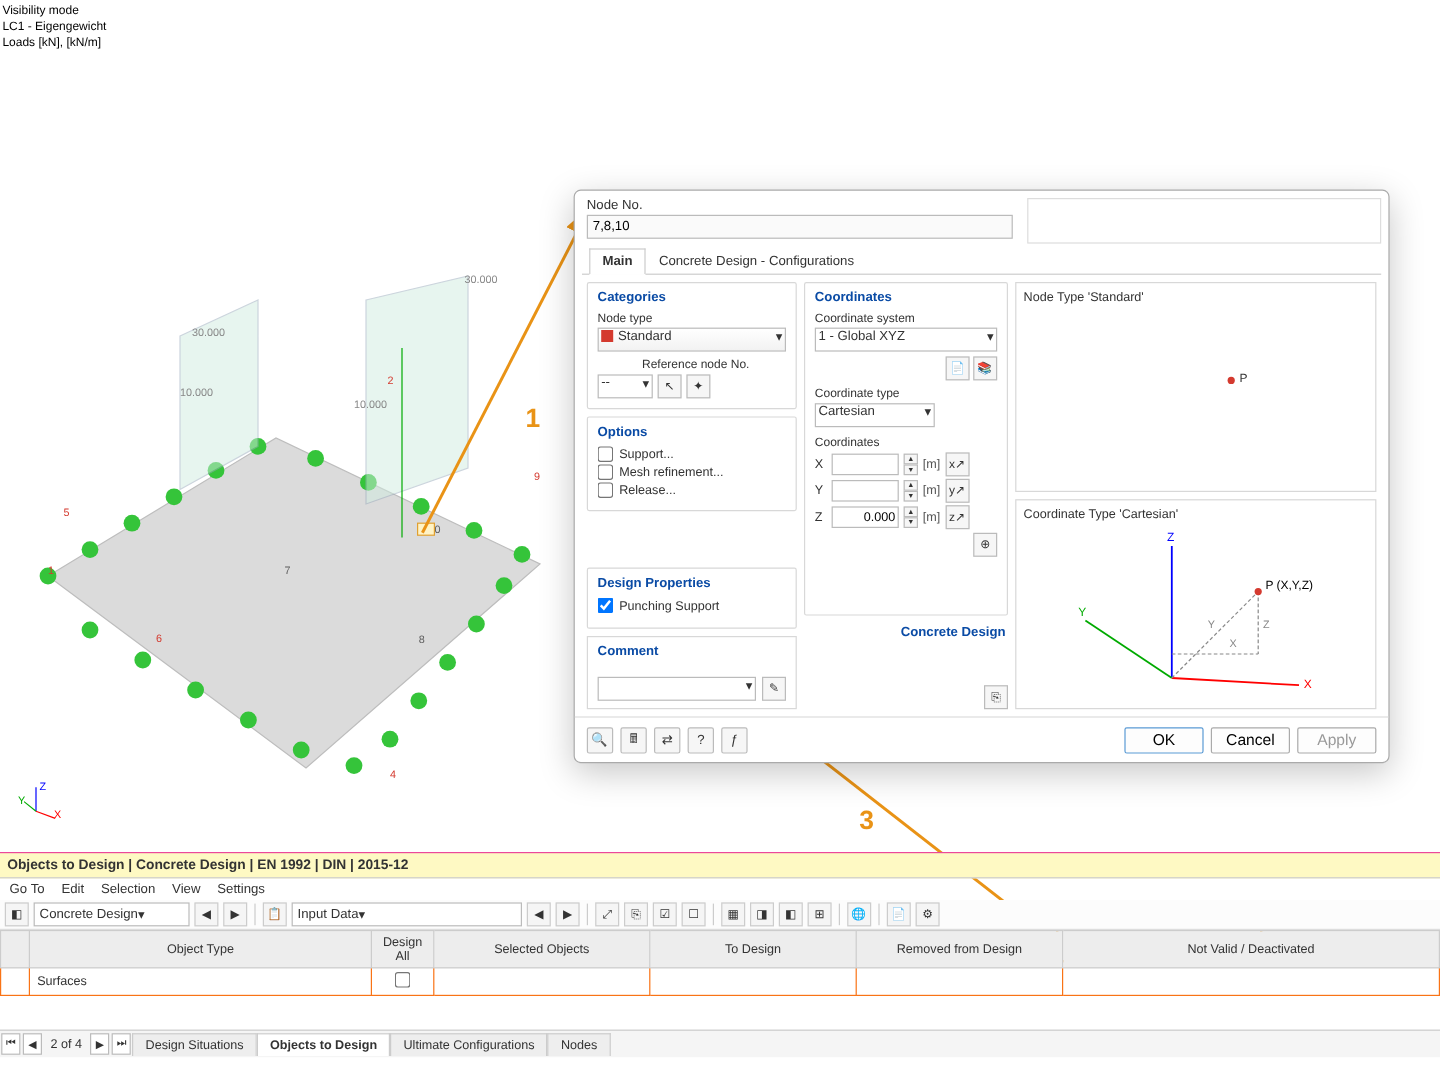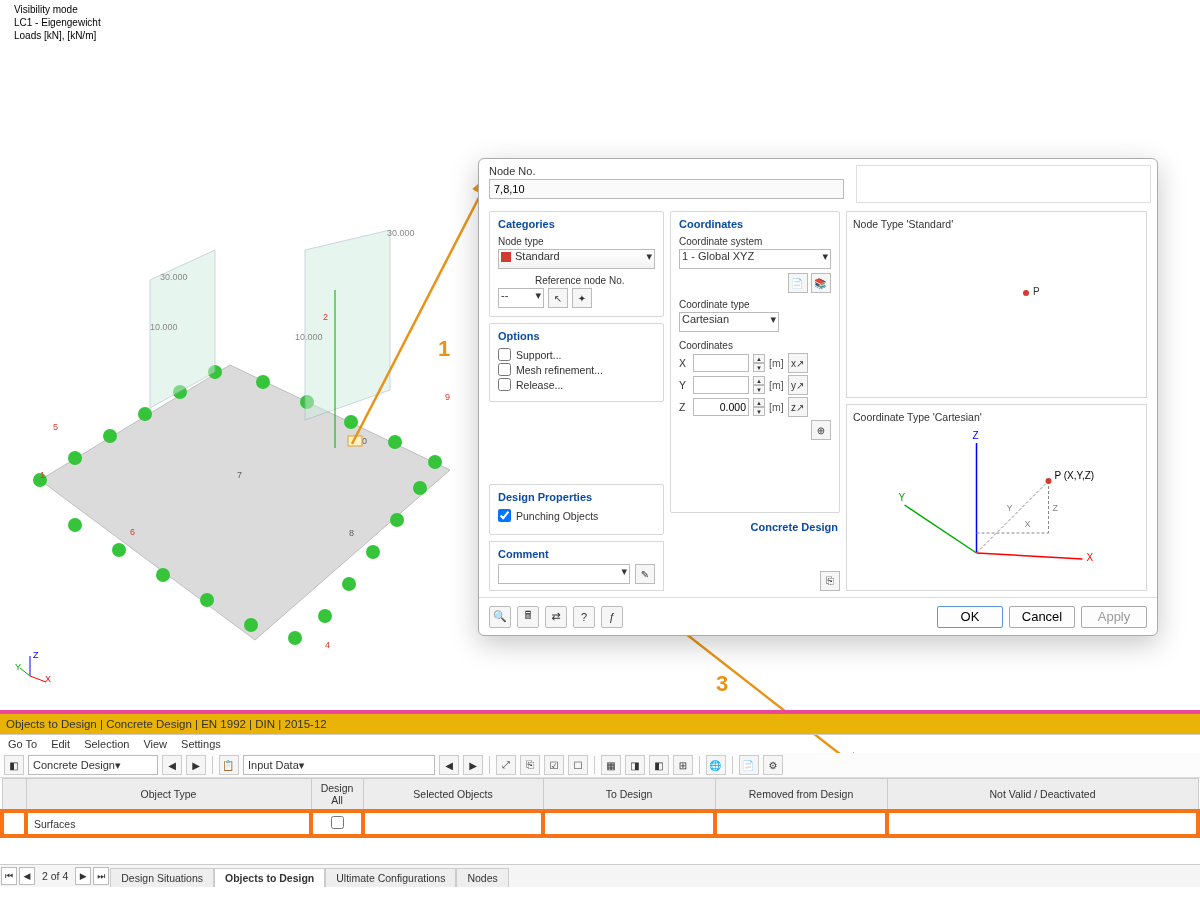--- a/index.html
+++ b/index.html
@@ -1,20 +1,20 @@
 <!DOCTYPE html>
 <html><head>
 <meta charset="utf-8">
 <style>
 * { box-sizing: border-box; margin: 0; padding: 0; font-family: 'Segoe UI', Tahoma, sans-serif; }
 body { background: #fff; width: 1200px; height: 900px; overflow: hidden; position: relative; font-size: 11px; color: #333; }
 
 
 .viewport { position: absolute; top: 0; left: 0; width: 1200px; height: 700px; background: #fff; }
-.viewport-status { position: absolute; top: 3px; left: 14px; font-size: 10px; line-height: 13px; color: #000; }
+.viewport-status { position: absolute; top: 3px; left: 2px; font-size: 10px; line-height: 13px; color: #000; }
 
 
 .model3d { position: absolute; top: 220px; left: 5px; width: 460px; height: 450px; }
 
 .axis-gizmo { position: absolute; bottom: 8px; left: 15px; width: 40px; height: 40px; }
 .axis-gizmo .z { color: #00f; position: absolute; top: -2px; left: 18px; font-size: 9px; }
 .axis-gizmo .y { color: #0a0; position: absolute; top: 10px; left: 0px; font-size: 9px; }
 .axis-gizmo .x { color: #f00; position: absolute; top: 22px; left: 30px; font-size: 9px; }
 .axis-gizmo svg { position: absolute; top: 2px; left: 5px; }
 
@@ -75,30 +75,30 @@
 .dlg-footer .btn:disabled { color:#999; }
 
 
 .annot { position:absolute; font-size:22px; font-weight:bold; color:#e99316; }
 .arrow { stroke:#e99316; stroke-width:2.5; fill:none; marker-end:url(#ahead); }
 .annot-svg { position:absolute; top:0; left:0; width:1200px; height:900px; pointer-events:none; }
 .hlbox { position:absolute; border:2px solid #e99316; }
 
 
 .bottom { position:absolute; top:710px; left:0; width:1200px; }
-.bottom .section-title { font-weight:normal; font-size:11.5px; padding:4px 6px; border-top:4px solid #ec4899; border-bottom:1px solid #ccc; background:#eab308; }
+.bottom .section-title { font-weight:bold; font-size:11.5px; padding:4px 6px; border-top:1px solid #ec4899; border-bottom:1px solid #ccc; background:#fef9c3; }
 .menubar { display:flex; gap:14px; padding:3px 8px; font-size:11px; }
 .toolbar { display:flex; align-items:center; gap:4px; padding:2px 4px; border-bottom:1px solid #ddd; background:#fcfcfc; }
 .toolbar .combo { height:20px; border:1px solid #bbb; background:#fff; font-size:11px; padding:0 4px; display:flex; align-items:center; }
 .toolbar .tb { width:20px; height:20px; border:1px solid #ccc; background:#f5f5f5; display:flex; align-items:center; justify-content:center; font-size:10px; cursor:pointer; }
 .toolbar .sep { width:1px; height:18px; background:#ccc; margin:0 2px; }
 
 .grid { width:100%; border-collapse:collapse; font-size:10.5px; }
 .grid th { background:#ededed; border:1px solid #ccc; padding:3px 6px; font-weight:normal; color:#333; }
-.grid td { border:4px solid #f97316; padding:3px 6px; height:16px; }
+.grid td { border:1px solid #f97316; padding:3px 6px; height:16px; }
 .grid td.red { color:#c00; }
 .chkcell { text-align:center; }
 
 .bottom-tabs { display:flex; border-top:1px solid #ccc; background:#f5f5f5; align-items:center; font-size:10.5px; }
 .bottom-tabs .navbtn { width:16px; height:18px; border:1px solid #bbb; background:#fff; margin:2px 1px; display:flex; align-items:center; justify-content:center; cursor:pointer; font-size:9px; }
 .bottom-tabs .pageinfo { padding:0 6px; }
 .bottom-tabs .btab { padding:3px 10px; border:1px solid #ccc; border-bottom:none; background:#fff; margin-top:2px; cursor:pointer; }
 .bottom-tabs .btab.active { background:#fff; font-weight:bold; }
 .bottom-tabs .btab.inactive { background:#eee; }
 </style>
@@ -195,20 +195,24 @@
 <div class="dialog">
   <div class="dlg-body">
     <div style="display:flex; gap:6px;">
       <div class="node-no" style="flex:0 0 365px;">
         <label>Node No.</label>
         <input type="text" value="7,8,10" style="">
       </div>
       <div style="flex:1; border:1px solid #ddd; height:38px; margin-top:2px;"></div>
     </div>
 
+    <div class="tabstrip">
+      <div class="tab active">Main</div>
+      <div class="tab">Concrete Design - Configurations</div>
+    </div>
 
     <div class="panels">
 
       <div class="col colA">
         <div class="group">
           <div class="hdr">Categories</div>
           <label class="fld">Node type</label>
           <div class="sel std"><span class="red-sq"></span><span>Standard</span><span style="float:right;">▾</span></div>
           <label class="fld" style="margin-top:6px;padding-left:37px;">Reference node No.</label>
           <div class="inline">
@@ -232,25 +236,25 @@
               <span>Release...</span>
             </label>
         </div>
         <div style="flex:1"></div>
         <div class="group" style="padding-bottom:10px;margin-top:19px;">
           <div class="hdr-row">
             <div class="hdr" style="margin-bottom:4px;">Design Properties</div>
           </div>
           <label class="chk">
               <input type="checkbox" checked="" style="">
-              <span>Punching Objects</span>
+              <span>Punching Support</span>
             </label>
         </div>
         <div class="comment">
-          <div class="hdr" style="color:#0a4ba5; font-weight:600; margin-bottom:4px;">Comment</div>
+          <div class="hdr" style="color:#0a4ba5; font-weight:600; margin-bottom:15px;">Comment</div>
           <div style="display:flex; gap:3px;">
             <div class="sel" style="flex:1;">
                 <span style="float:right;">▾</span>
               </div>
             <div class="iconbtn">✎</div>
           </div>
         </div>
       </div>
 
       <div class="col colB">

